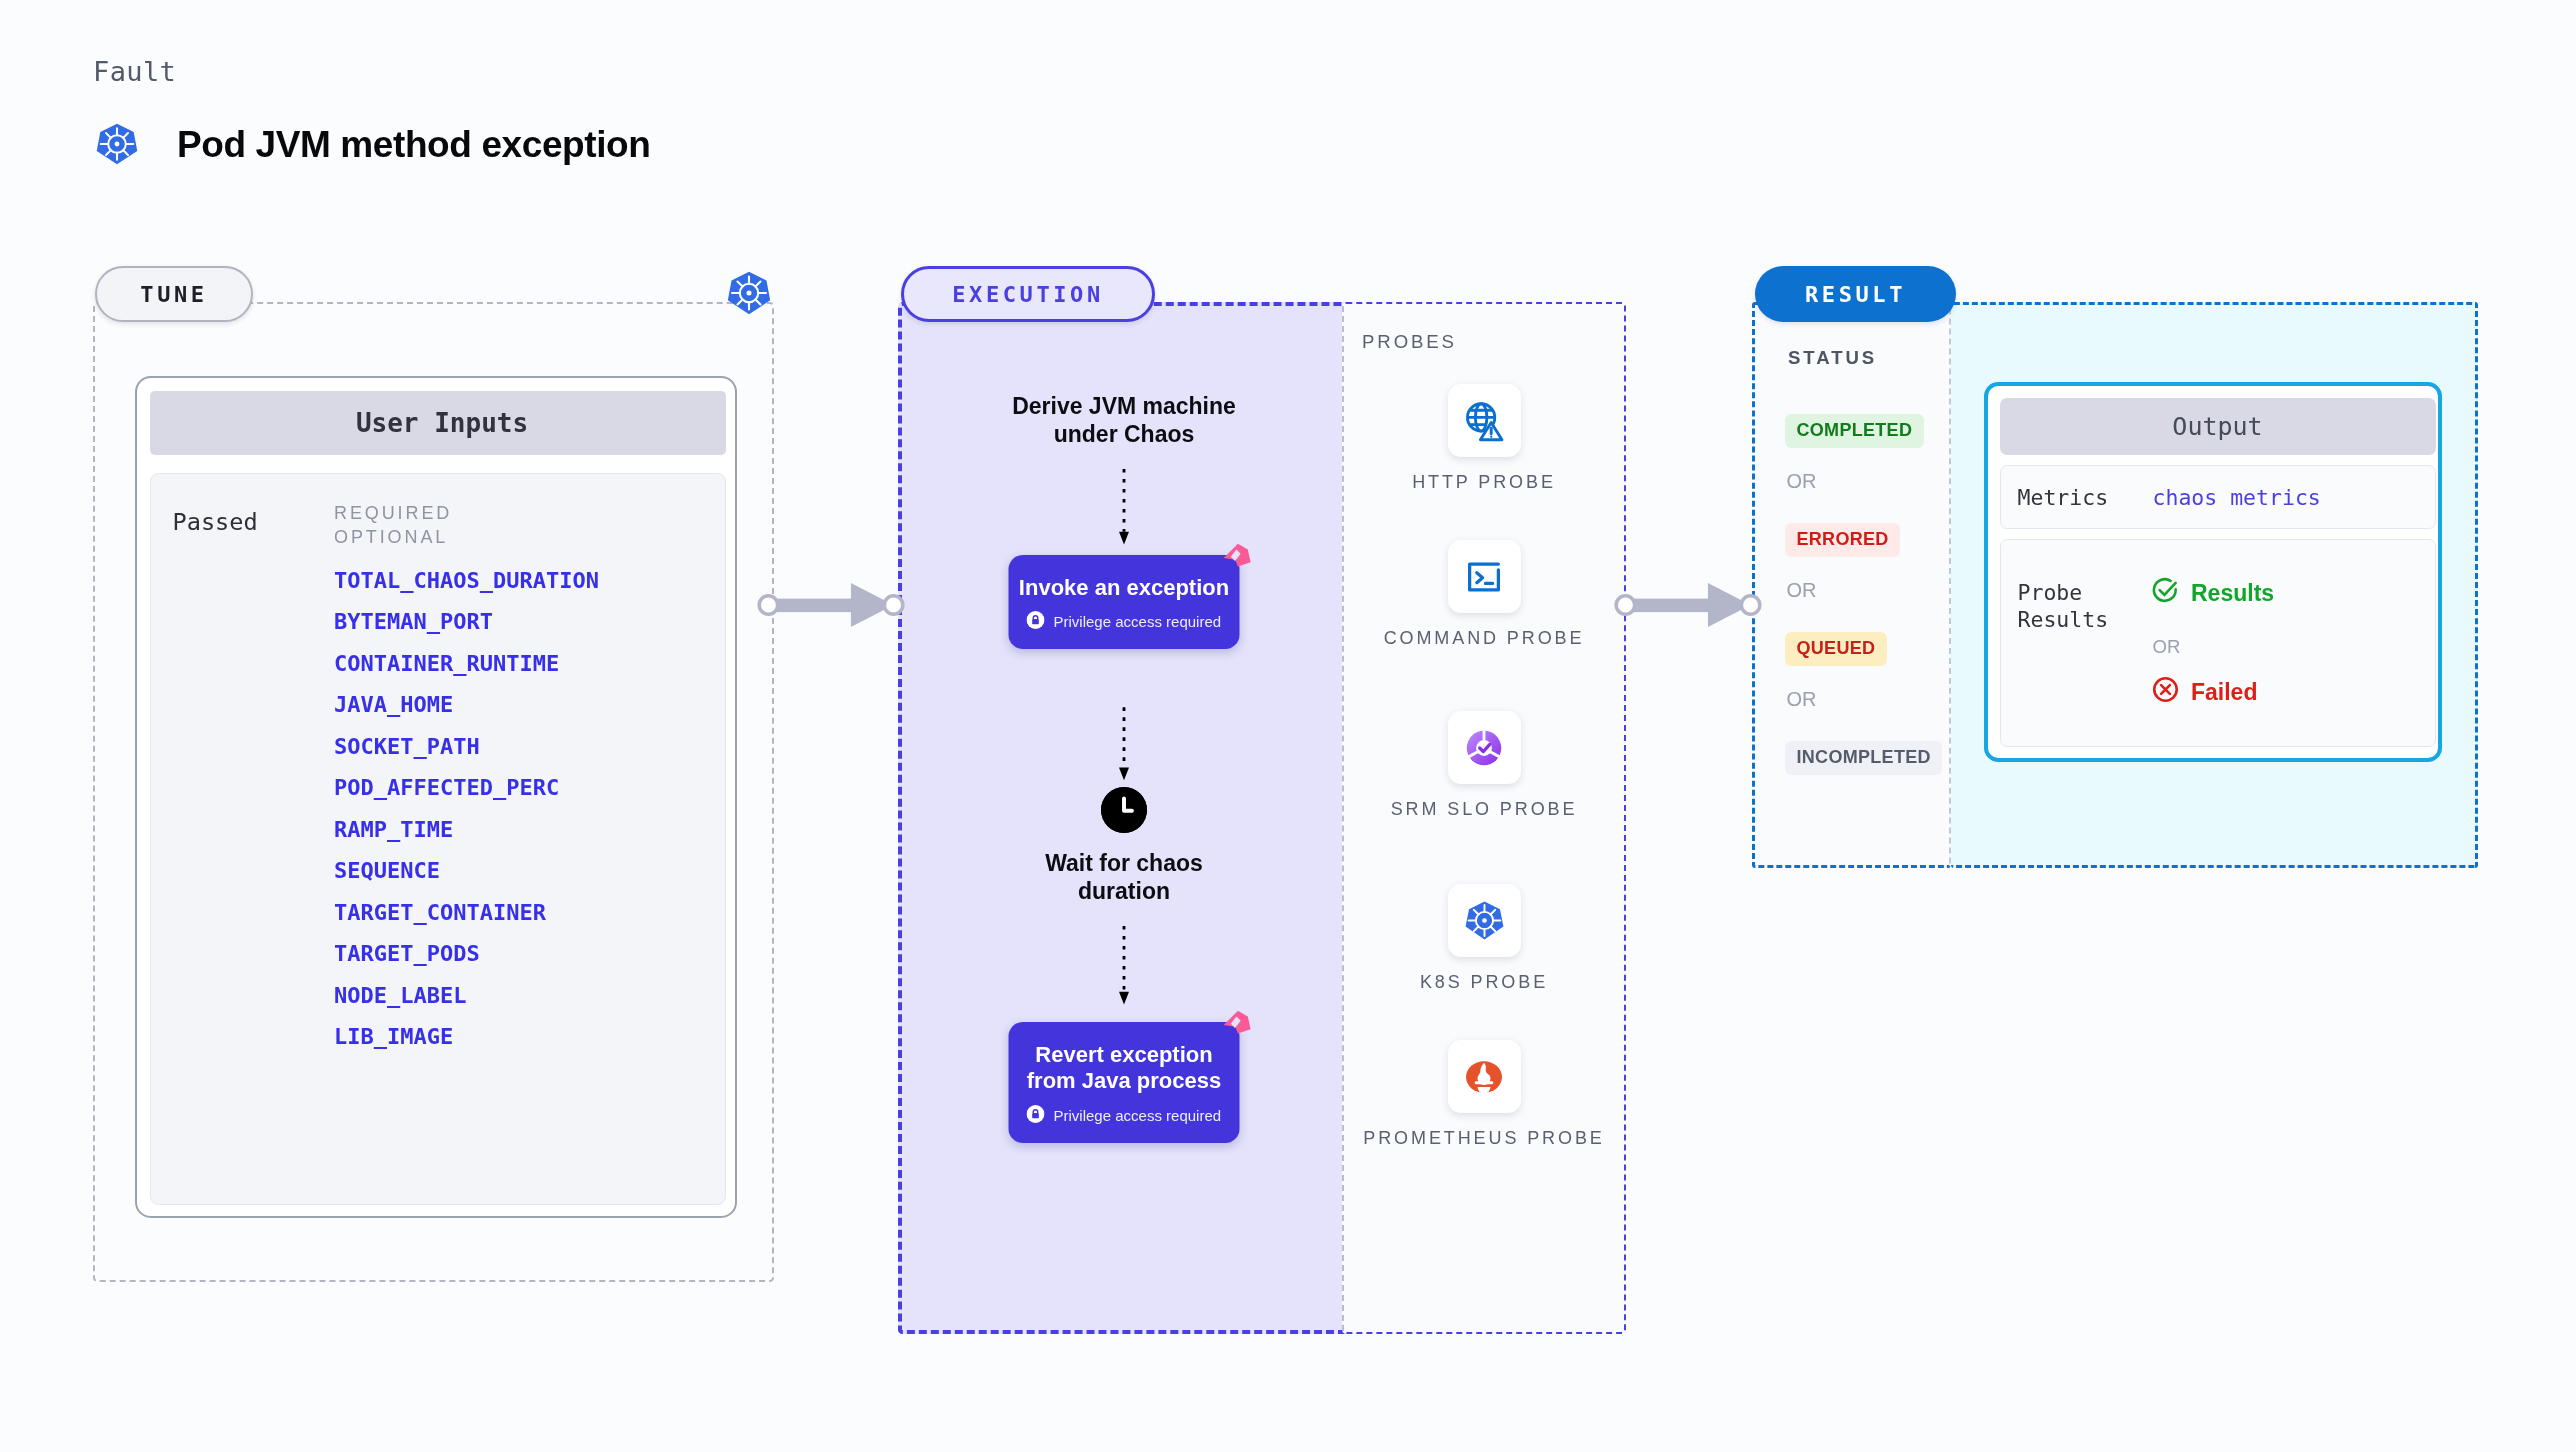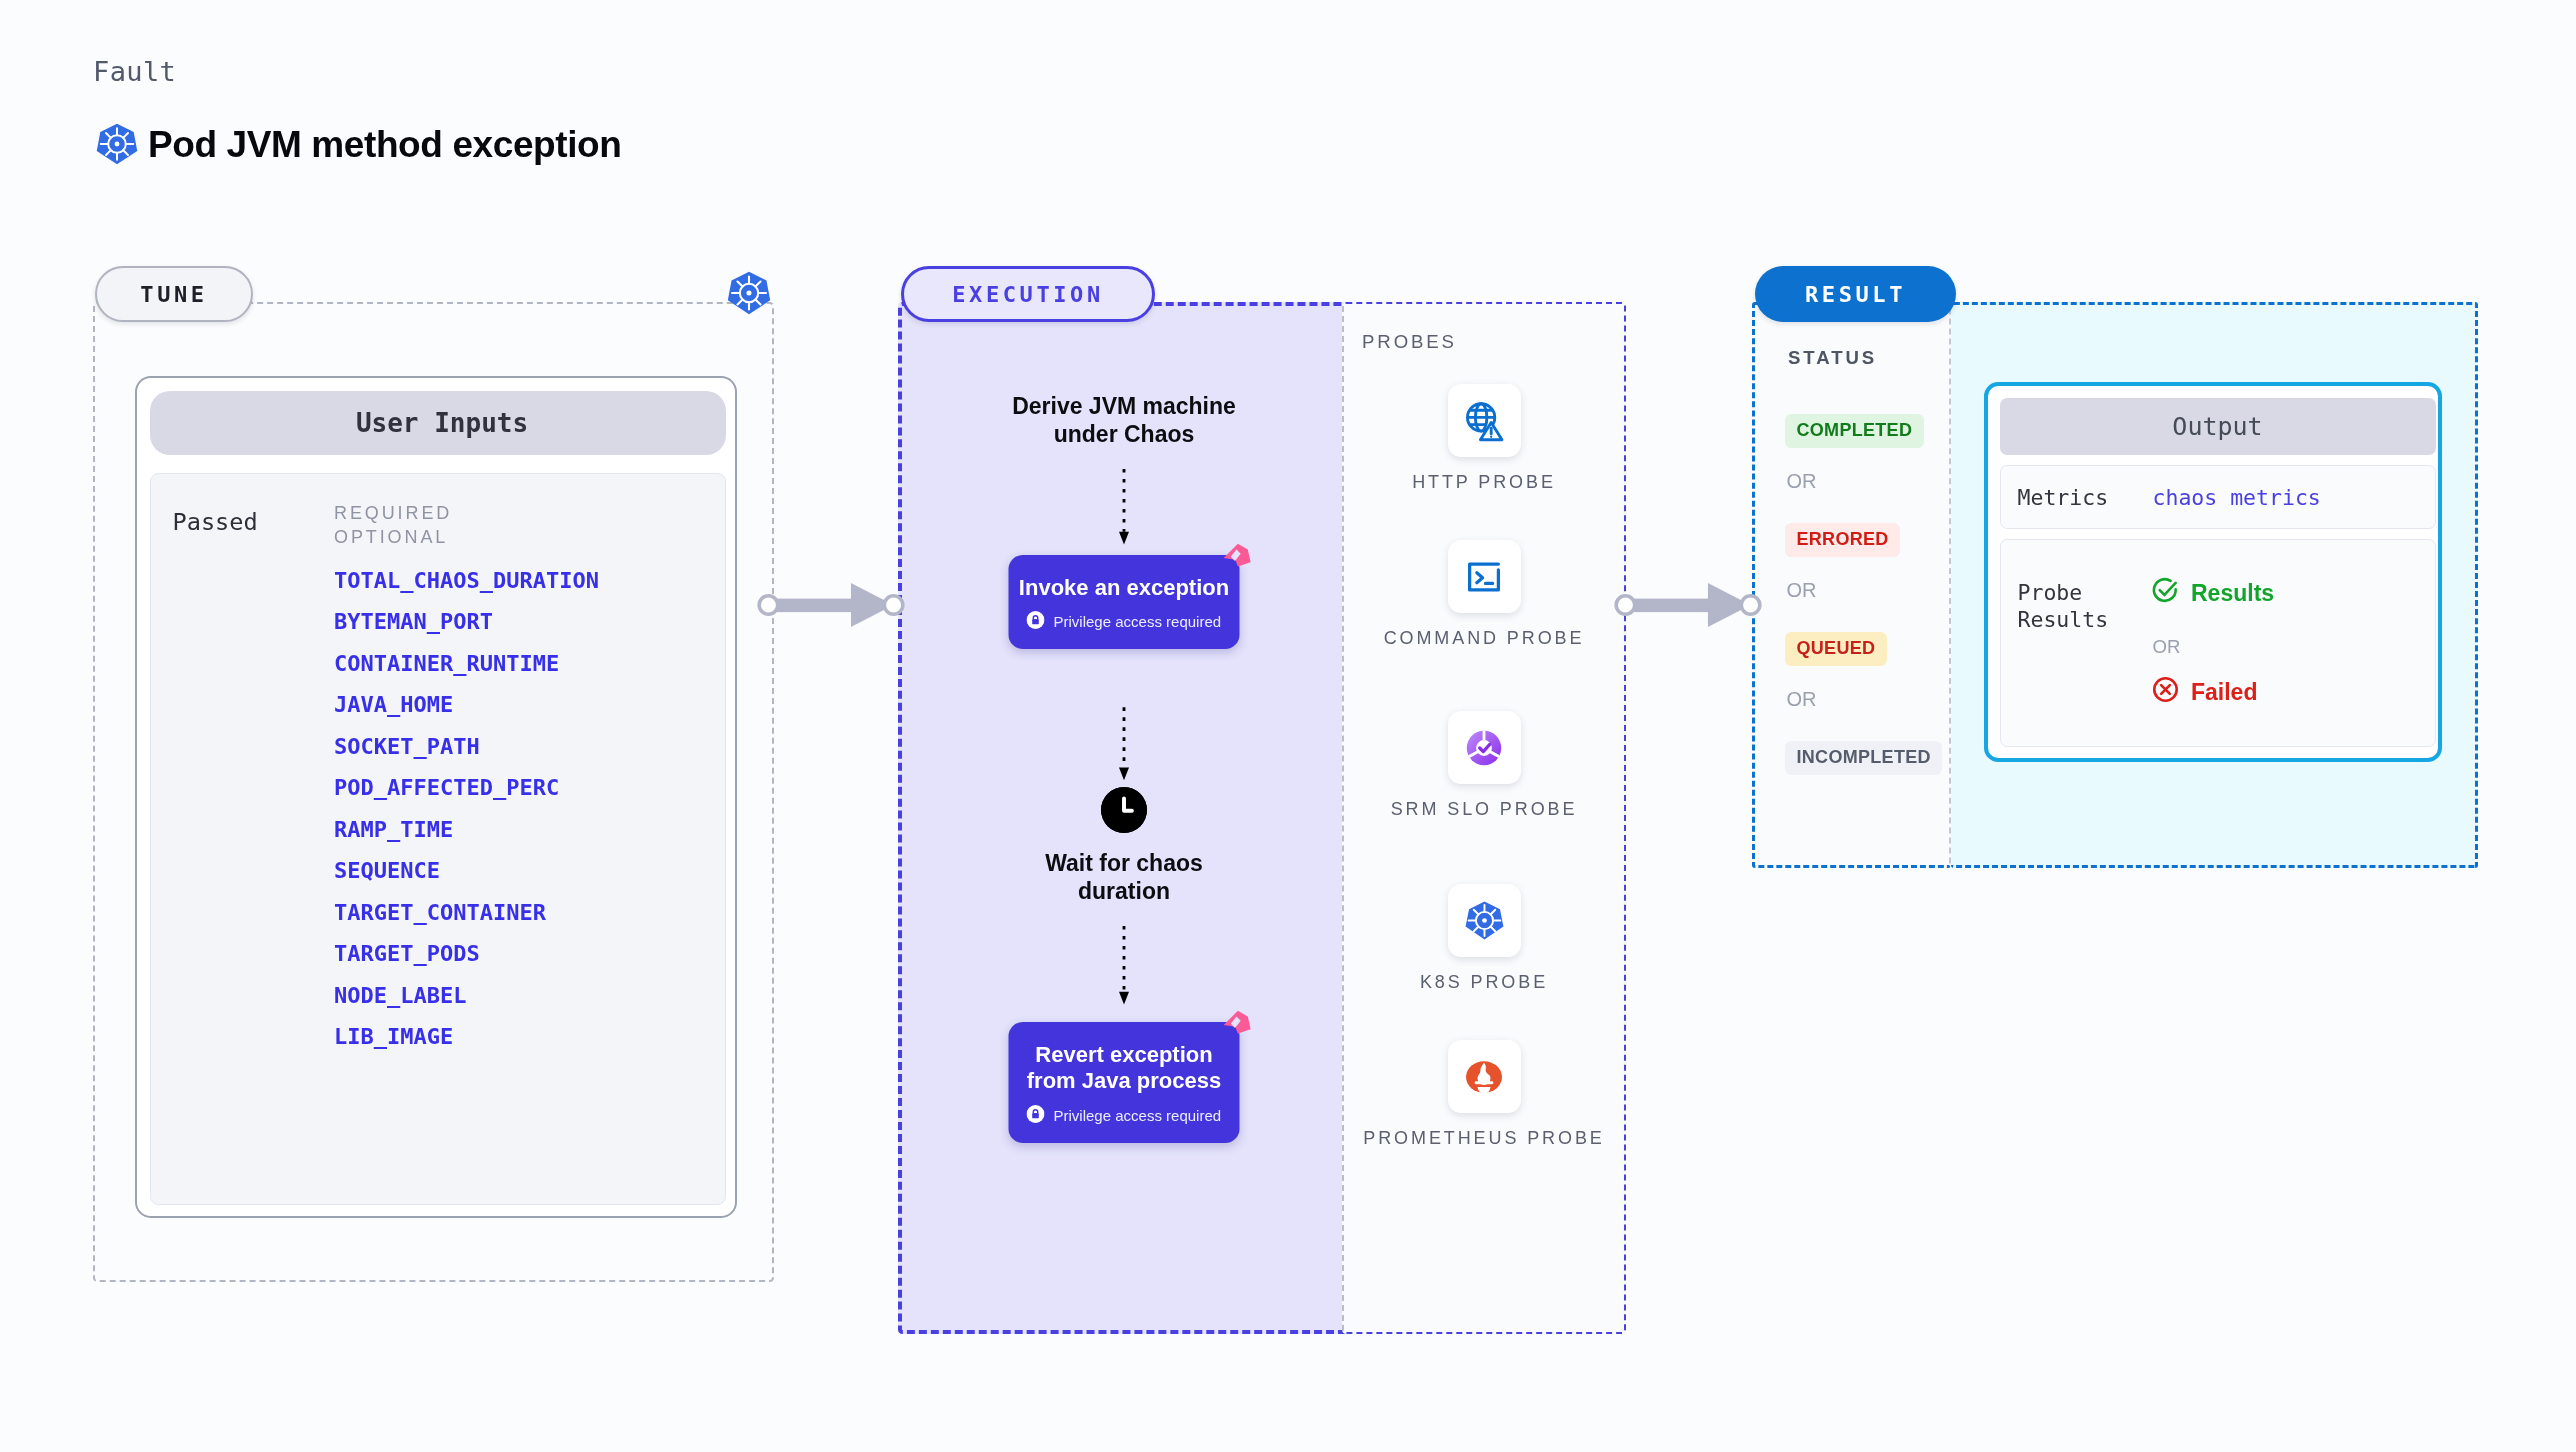--- a/index.html
+++ b/index.html
@@ -10,21 +10,21 @@
     overflow: hidden;
   }
   #root { position: relative; width: 2576px; height: 1452px; }
 
   
   .fault-label {
     position: absolute; left: 93px; top: 56px;
     font-family: "DejaVu Sans Mono", monospace;
     font-size: 27px; color: #52596b; letter-spacing: 0.4px;
   }
-  .title-row { position: absolute; left: 95px; top: 122px; display: flex; align-items: center; gap: 9px; }
+  .title-row { position: absolute; left: 95px; top: 122px; display: flex; align-items: center; gap: 38px; }
   .title-text { font-size: 37px; font-weight: bold; color: #08090d; letter-spacing: -0.4px; }
 
   
   .panel { position: absolute; }
   .badge-pill {
     position: absolute; display: flex; align-items: center; justify-content: center;
     border-radius: 43px; font-family: "DejaVu Sans Mono", monospace;
     font-weight: bold; letter-spacing: 3.6px; z-index: 6;
     box-shadow: 0 2.1px 5px rgba(30,35,60,.12);
   }
@@ -39,21 +39,21 @@
     background: #f2f4f7; border: 2.9px solid #b0b4c0; color: #1d2029; font-size: 22px;
   }
   .k8s-on-border { position: absolute; left: 726px; top: 270px; z-index: 8; }
 
   #inputs-card {
     position: absolute; left: 40px; top: 72px; width: 602px; height: 842px;
     border: 2.9px solid #9ca3b0; border-radius: 15.8px; background: #fff;
   }
   #inputs-head {
     position: absolute; left: 13px; top: 13px; width: 576px; height: 64px;
-    background: #d8d9e4; border-radius: 20px;
+    background: #d8d9e4; border-radius: 5px;
     display: flex; align-items: center; justify-content: center;
     font-family: "DejaVu Sans Mono", monospace; font-size: 26px; color: #30333d; font-weight: bold; padding-left: 8px;
   }
   #inputs-body {
     position: absolute; left: 13px; top: 95px; width: 576px; height: 732px;
     background: #f3f5f9; border: 1.4px solid #e2e6ee; border-radius: 8.6px;
   }
   .tunable-label {
     position: absolute; left: 21.5px; top: 34px;
     font-family: "DejaVu Sans Mono", monospace; font-size: 23.6px; color: #2c2f37;

